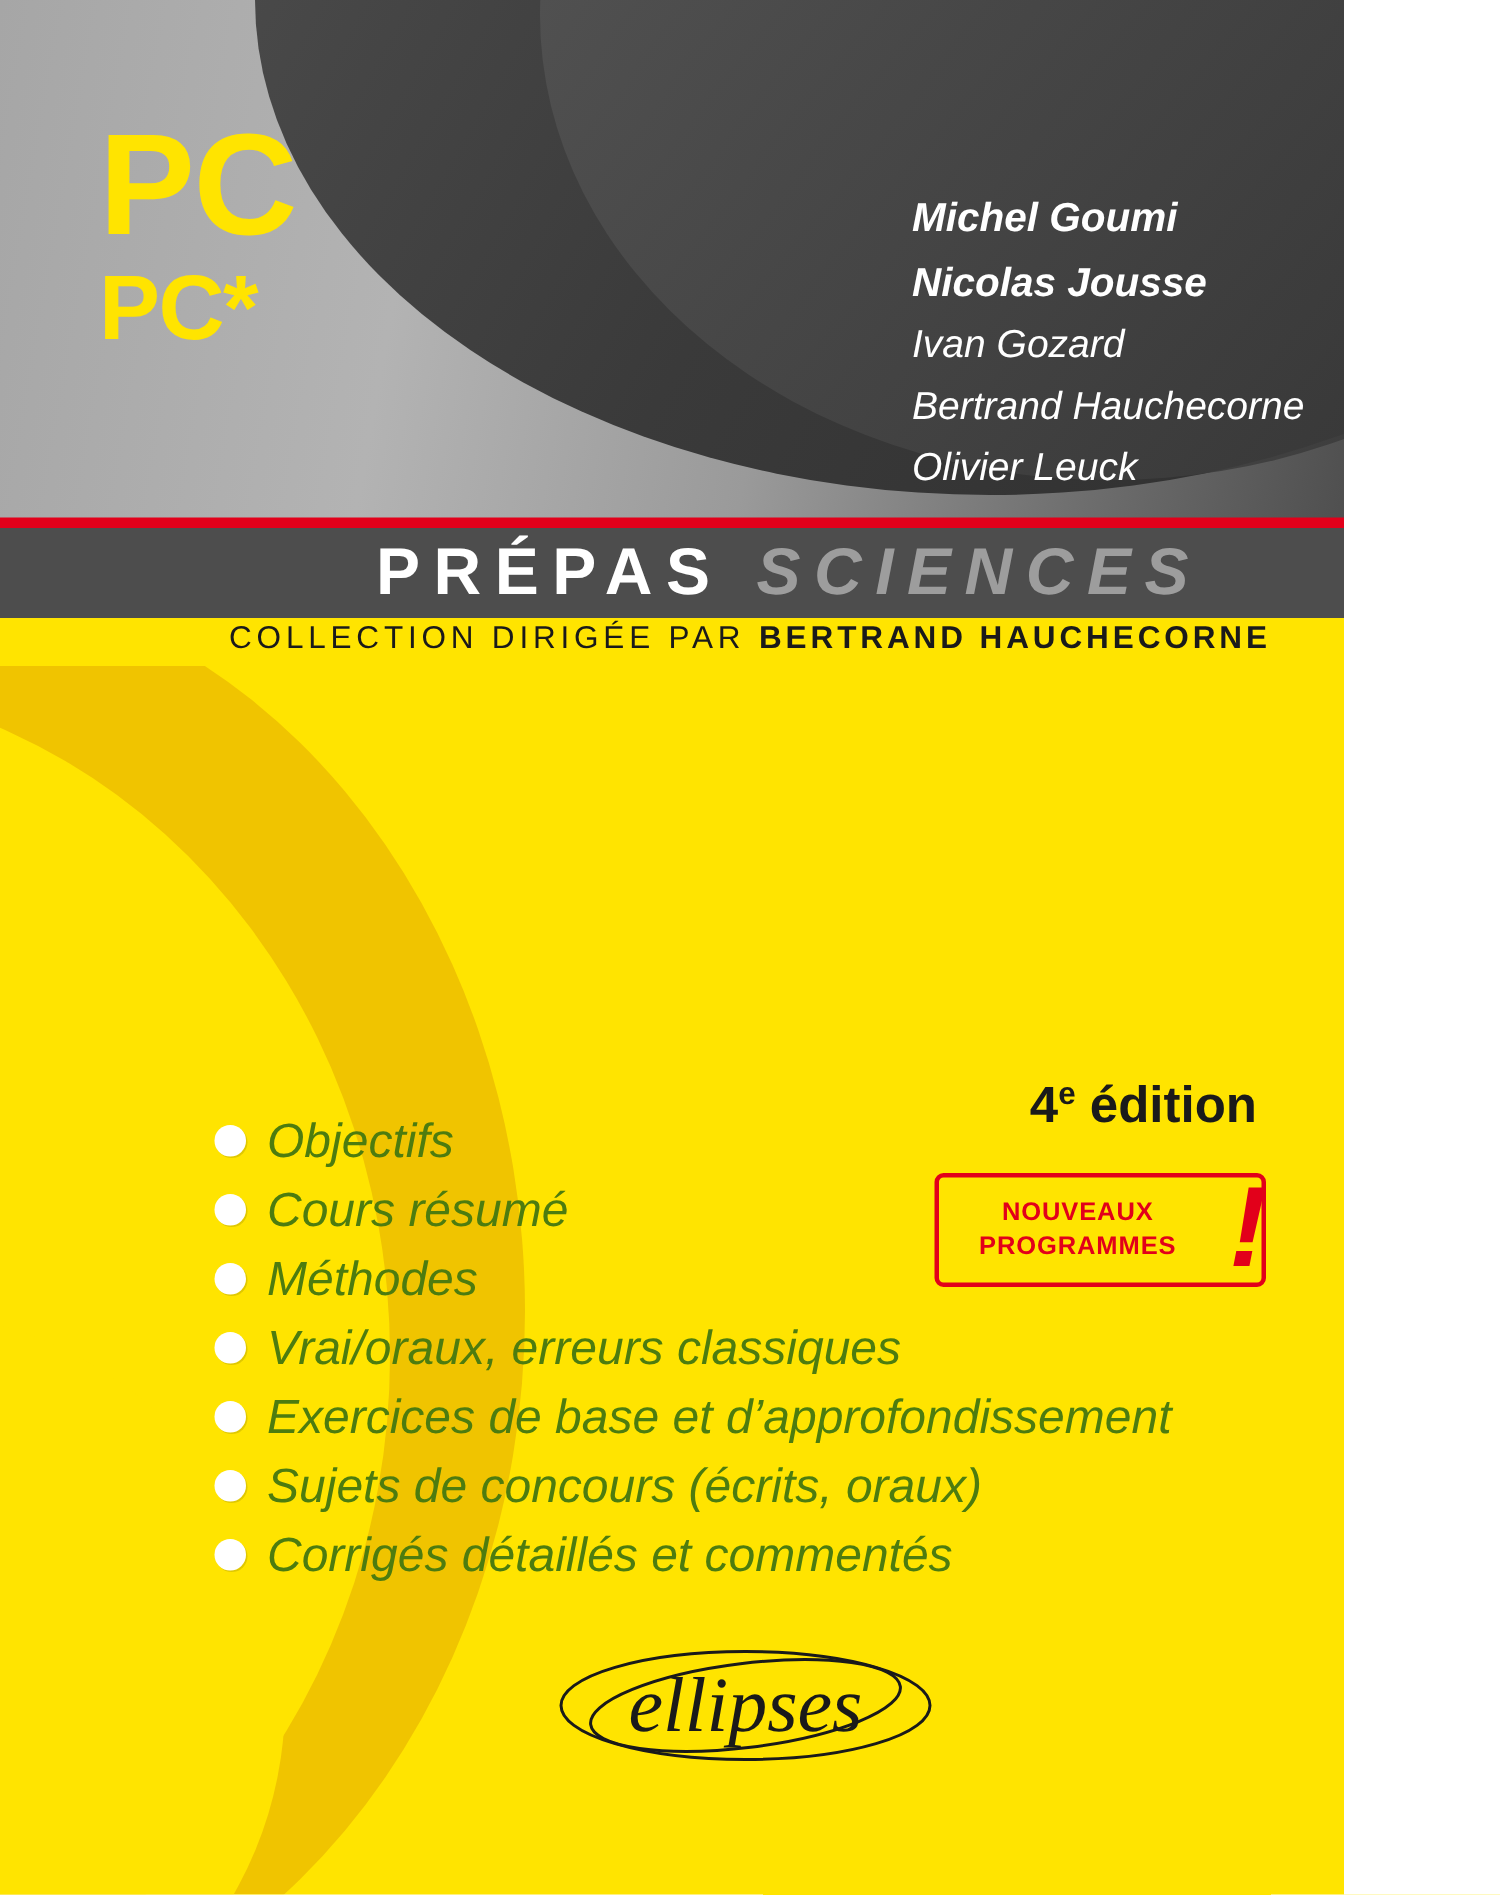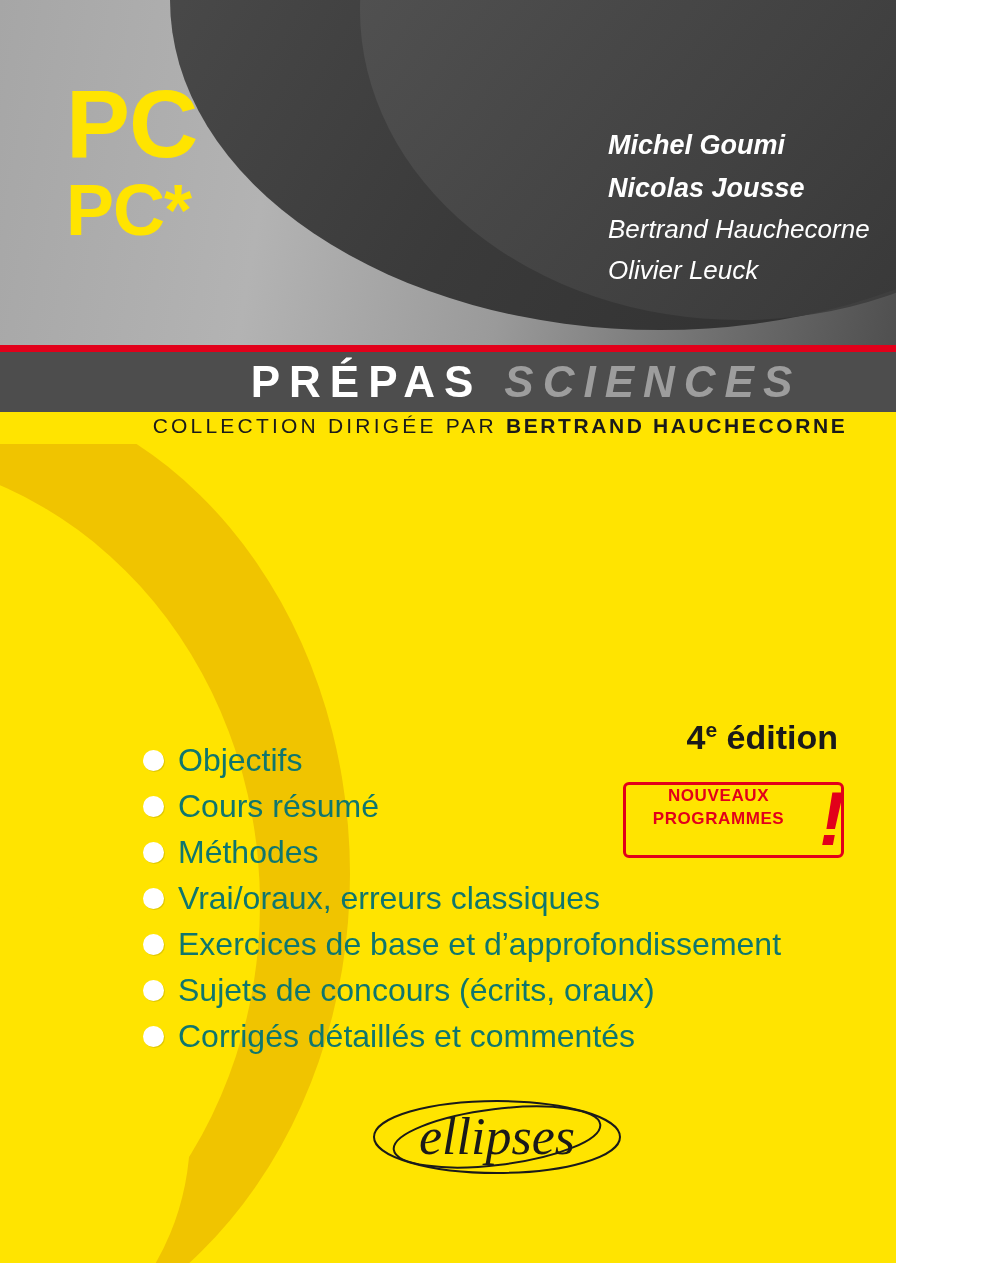--- a/index.html
+++ b/index.html
@@ -51,21 +51,21 @@
   .pc-block {
     position: absolute;
     left: 66px;
     top: 78px;
     color: #ffe400;
     font-weight: bold;
     line-height: .96;
     letter-spacing: -1px;
   }
   .pc-1 { font-size: 96px; }
-  .pc-2 { font-size: 72px; margin-top: 6px; }
+  .pc-2 { font-size: 61px; margin-top: 6px; }
 
   .authors {
     position: absolute;
     left: 608px;
     top: 92px;
     color: #ffffff;
     margin-top: 32px;
   }
   .author {
     font-style: italic;
@@ -187,21 +187,21 @@
     border-radius: 6px;
     background: #ffe400;
   }
   .badge-text {
     position: absolute;
     left: 0; top: 0;
     width: 185px; height: 70px;
     display: flex;
     flex-direction: column;
     align-items: center;
-    justify-content: flex-start;
+    justify-content: center;
     color: #e2001a;
     font-weight: bold;
     font-size: 17px;
     letter-spacing: .6px;
     line-height: 1.35;
   }
   .badge-bang {
     position: absolute;
     right: -8px;
     top: -14px;
@@ -230,22 +230,23 @@
   .bullet-dot {
     width: 21px; height: 21px;
     border-radius: 50%;
     background: #ffffff;
     flex: 0 0 auto;
     margin-right: 14px;
     box-shadow: 1px 1px 0 rgba(0,0,0,.12);
   }
   .bullet-label {
     font-size: 32px;
-    color: #0f766e;
+    color: #4d7c0f;
     white-space: nowrap;
+    font-style: italic;
   }
 
   
   .logo {
     position: absolute;
     left: 370px;
     top: 1090px;
     width: 255px;
     height: 95px;
   }
@@ -262,20 +263,21 @@
   </div>
 
   <div class="pc-block">
     <div class="pc-1">PC</div>
     <div class="pc-2">PC*</div>
   </div>
 
   <div class="authors">
     <div class="author bold">Michel Goumi</div>
     <div class="author bold">Nicolas Jousse</div>
+    <div class="author">Ivan Gozard</div>
     <div class="author">Bertrand Hauchecorne</div>
     <div class="author">Olivier Leuck</div>
   </div>
 
   <div class="red-line"></div>
 
   <div class="band"></div>
   <div class="band-title">
     <span class="w1">PRÉPAS</span>
     <span class="w2">SCIENCES</span>

